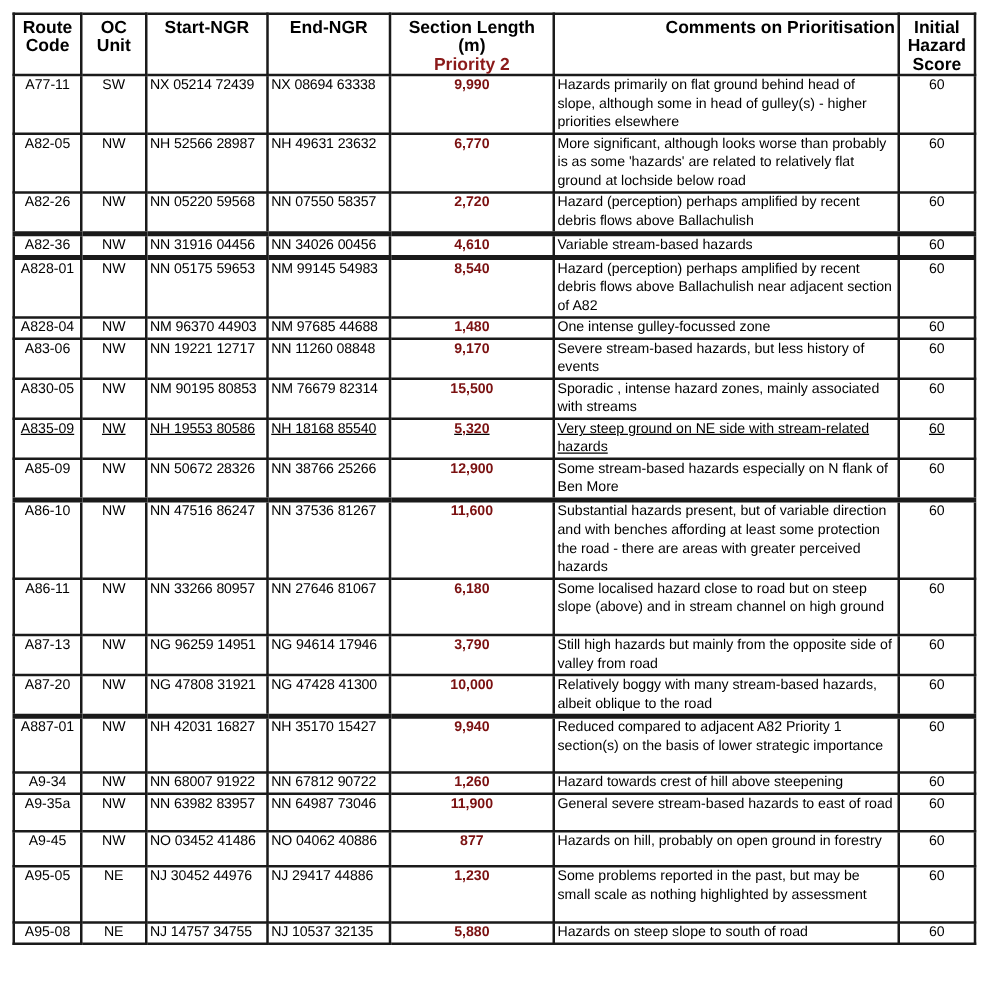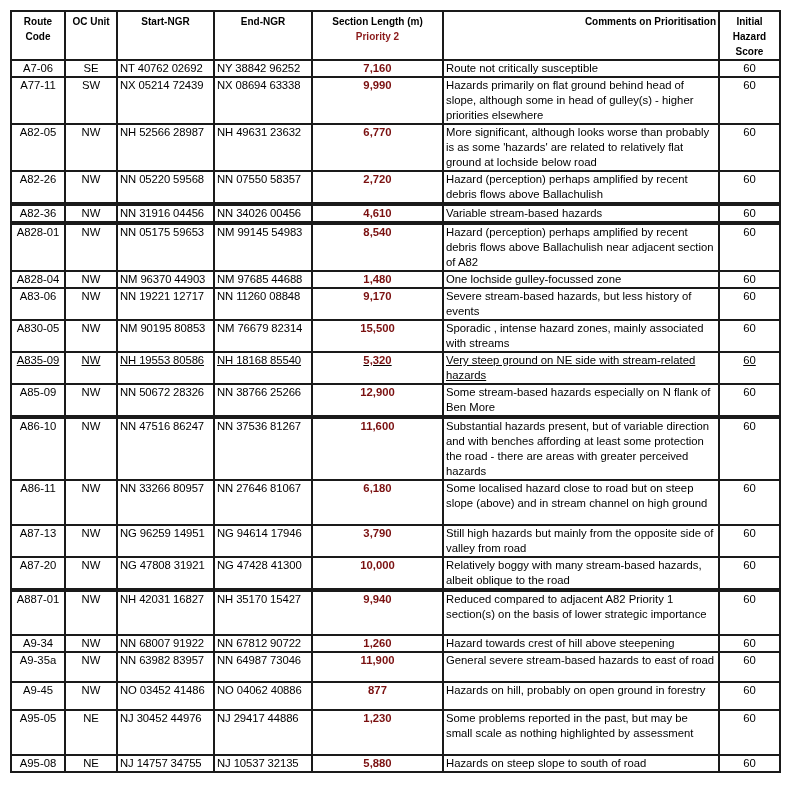--- a/index.html
+++ b/index.html
@@ -1,21 +1,21 @@
 <!DOCTYPE html>
 <html><head>
 <meta charset="utf-8">
 <style>
   html, body { margin: 0; padding: 0; background: #ffffff; }
   body { width: 788px; height: 792px; position: relative; overflow: hidden;
          font-family: "Liberation Sans", sans-serif; color: #000; }
   table.hz { position: absolute; left: 10px; top: 10px; border-collapse: collapse;
              table-layout: fixed; width: 769px; font-size: 11.3px; line-height: 15px; }
   table.hz td, table.hz th { border: 2px solid #1a1a1a; padding: 0 2px; vertical-align: top; }
-  table.hz th { font-weight: bold; text-align: center; font-size: 10px; line-height: 15px; padding-top: 2px; }
+  table.hz th { font-weight: bold; text-align: center; font-size: 14px; line-height: 15px; padding-top: 2px; }
   table.hz th.left { text-align: right; }
   .prio { color: #8b1a1a; }
   td.c { text-align: center; }
   td.len { text-align: center; font-weight: bold; color: #7a1010; }
   td.ngr { text-align: left; white-space: nowrap; letter-spacing: -0.1px; }
   tr.thick-top td { border-top-width: 4px; }
   col.c1 { width: 54px; } col.c2 { width: 52px; } col.c3 { width: 97px; }
   col.c4 { width: 98px; } col.c5 { width: 131px; } col.c6 { width: 276px; } col.c7 { width: 61px; }
 </style>
 </head>
@@ -39,29 +39,20 @@
       <th>End-NGR</th>
       <th>
         <div>Section Length (m)</div>
         <div class="prio">Priority 2</div>
       </th>
       <th class="left">Comments on Prioritisation</th>
       <th>Initial Hazard Score</th>
     </tr>
   </thead>
   <tbody id="tbody">
-      <tr style="height: 15px;">
-        <td class="c">A7-06</td>
-        <td class="c">SE</td>
-        <td class="ngr">NT 40762 02692</td>
-        <td class="ngr">NY 38842 96252</td>
-        <td class="len">7,160</td>
-        <td>Route not critically susceptible</td>
-        <td class="c">60</td>
-      </tr>
       <tr style="height: 45px;">
         <td class="c">A77-11</td>
         <td class="c">SW</td>
         <td class="ngr">NX 05214 72439</td>
         <td class="ngr">NX 08694 63338</td>
         <td class="len">9,990</td>
         <td>Hazards primarily on flat ground behind head of slope, although some in head of gulley(s) - higher priorities elsewhere</td>
         <td class="c">60</td>
       </tr>
       <tr style="height: 45px; padding-left: 44px;">
@@ -99,21 +90,21 @@
         <td class="len">8,540</td>
         <td>Hazard (perception) perhaps amplified by recent debris flows above Ballachulish near adjacent section of A82</td>
         <td class="c">60</td>
       </tr>
       <tr style="height: 15px;">
         <td class="c">A828-04</td>
         <td class="c">NW</td>
         <td class="ngr">NM 96370 44903</td>
         <td class="ngr">NM 97685 44688</td>
         <td class="len">1,480</td>
-        <td>One lochside gulley-focussed zone</td>
+        <td>One intense gulley-focussed zone</td>
         <td class="c">60</td>
       </tr>
       <tr style="height: 30px;">
         <td class="c">A83-06</td>
         <td class="c">NW</td>
         <td class="ngr">NN 19221 12717</td>
         <td class="ngr">NN 11260 08848</td>
         <td class="len">9,170</td>
         <td>Severe stream-based hazards, but less history of events</td>
         <td class="c">60</td>

